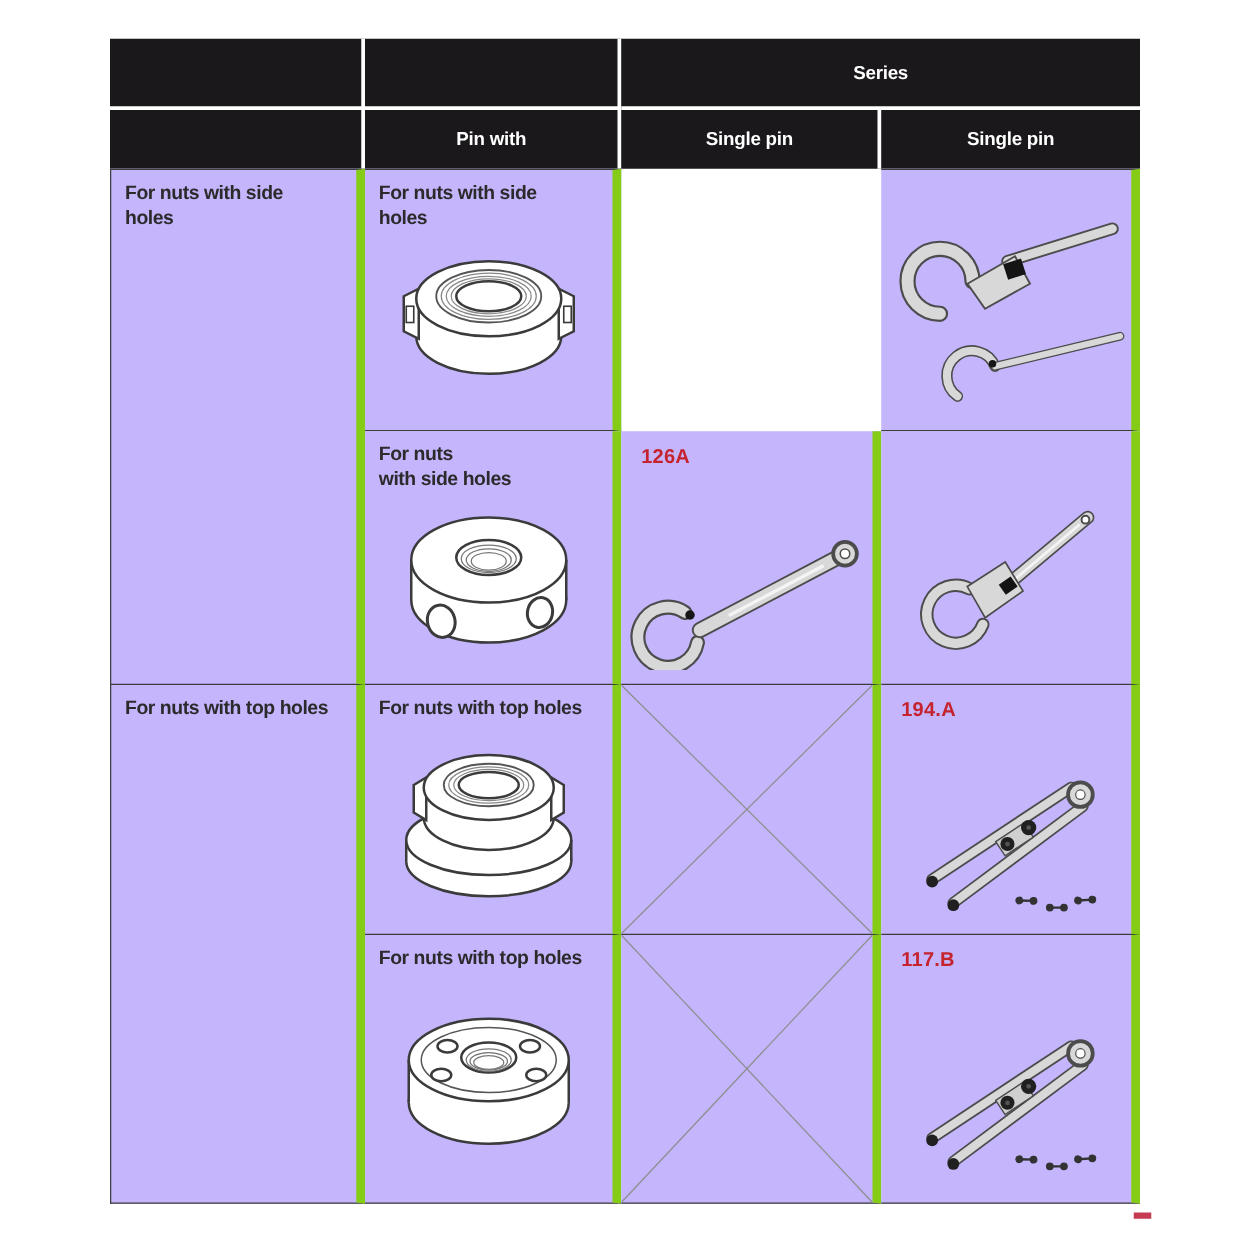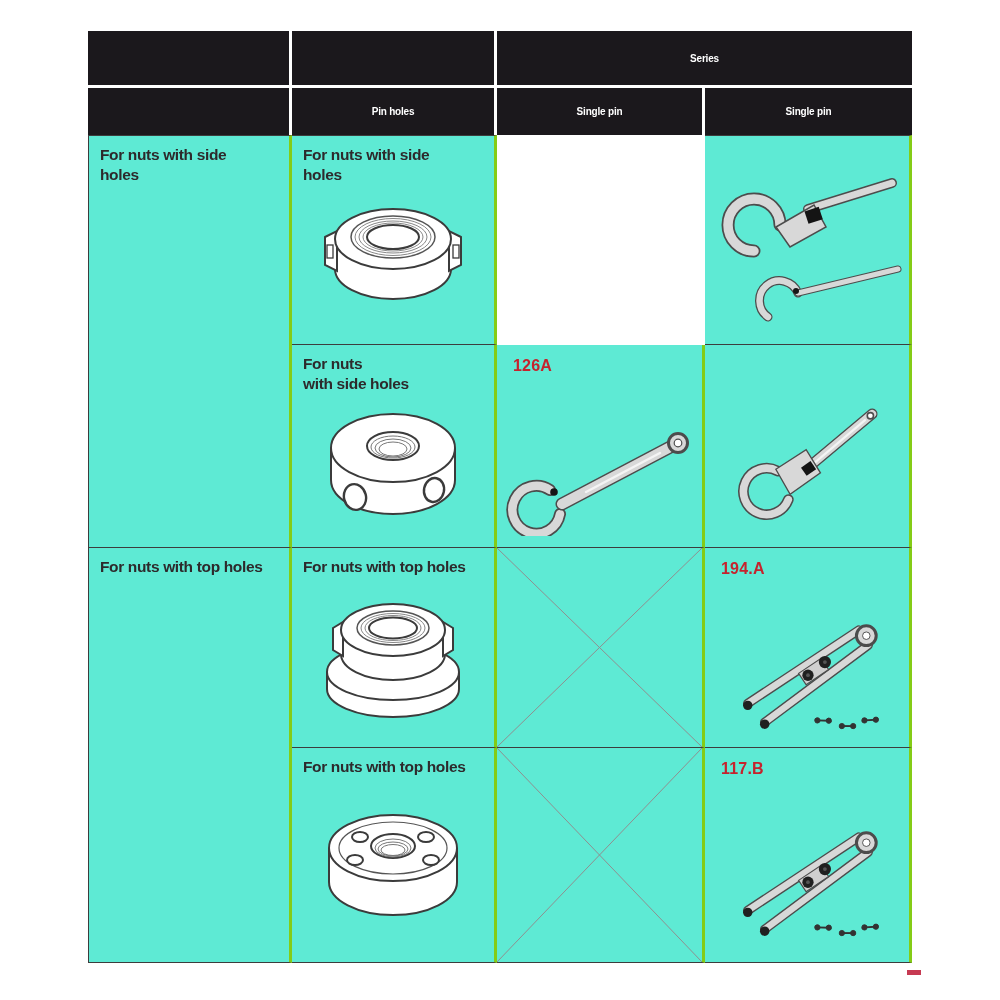--- a/index.html
+++ b/index.html
@@ -12,34 +12,34 @@
     position:absolute;left:88px;top:31px;width:824px;height:932px;
     display:grid;
     grid-template-columns:204px 205px 208px 207px;
     grid-template-rows:57px 47px 210px 203px 200px 215px;
     box-sizing:border-box;
   }
   .catalog-table *{box-sizing:border-box;}
   
   .hdr{
     background:#1b181c;color:#ffffff;display:flex;align-items:center;justify-content:center;
-    font-weight:700;font-size:10px;letter-spacing:-0.2px;
+    font-weight:700;font-size:15px;letter-spacing:-0.2px;
   }
   .sep-r{border-right:3px solid #ffffff;}
   .sep-b{border-bottom:3px solid #ffffff;}
   
   .a1{grid-area:1/1/2/2}.b1{grid-area:1/2/2/3}.cd1{grid-area:1/3/2/5}
   .a2{grid-area:2/1/3/2}.b2{grid-area:2/2/3/3}.c2{grid-area:2/3/3/4}.d2{grid-area:2/4/3/5}
   .a3{grid-area:3/1/5/2}.b3{grid-area:3/2/4/3}.c3{grid-area:3/3/4/4}.d3{grid-area:3/4/4/5}
   .b4{grid-area:4/2/5/3}.c4{grid-area:4/3/5/4}.d4{grid-area:4/4/5/5}
   .a5{grid-area:5/1/7/2}.b5{grid-area:5/2/6/3}.c5{grid-area:5/3/6/4}.d5{grid-area:5/4/6/5}
   .b6{grid-area:6/2/7/3}.c6{grid-area:6/3/7/4}.d6{grid-area:6/4/7/5}
   
   .cell{
-    background:#5eead4;border-right:3px solid #84cc16;border-bottom:1px solid #3d3d3d;
+    background:#c4b5fd;border-right:7px solid #84cc16;border-bottom:1px solid #3d3d3d;
     position:relative;display:flex;flex-direction:column;overflow:hidden;
   }
   .edge-l{border-left:1px solid #3d3d3d;}
   .edge-t{border-top:1px solid #3d3d3d;}
   .cell-label{
     font-weight:700;font-size:15.5px;line-height:1.28;color:#2d2a2c;
     letter-spacing:-0.35px;padding:9px 4px 0 11px;white-space:pre-line;
   }
   .code{
     font-weight:700;font-size:16px;color:#c5232d;letter-spacing:0.2px;
@@ -56,21 +56,21 @@
 <div class="catalog-table">
 
   <div class="hdr a1 sep-r sep-b"></div>
   <div class="hdr b1 sep-r sep-b"></div>
   <div class="hdr cd1 sep-b">
     <span>Series</span>
   </div>
 
   <div class="hdr a2 sep-r"></div>
   <div class="hdr b2 sep-r">
-    <span>Pin holes</span>
+    <span>Pin with</span>
   </div>
   <div class="hdr c2 sep-r">
     <span>Single pin</span>
   </div>
   <div class="hdr d2">
     <span>Single pin</span>
   </div>
 
   <div class="cell a3 edge-l edge-t">
     <div class="cell-label">For nuts with side

